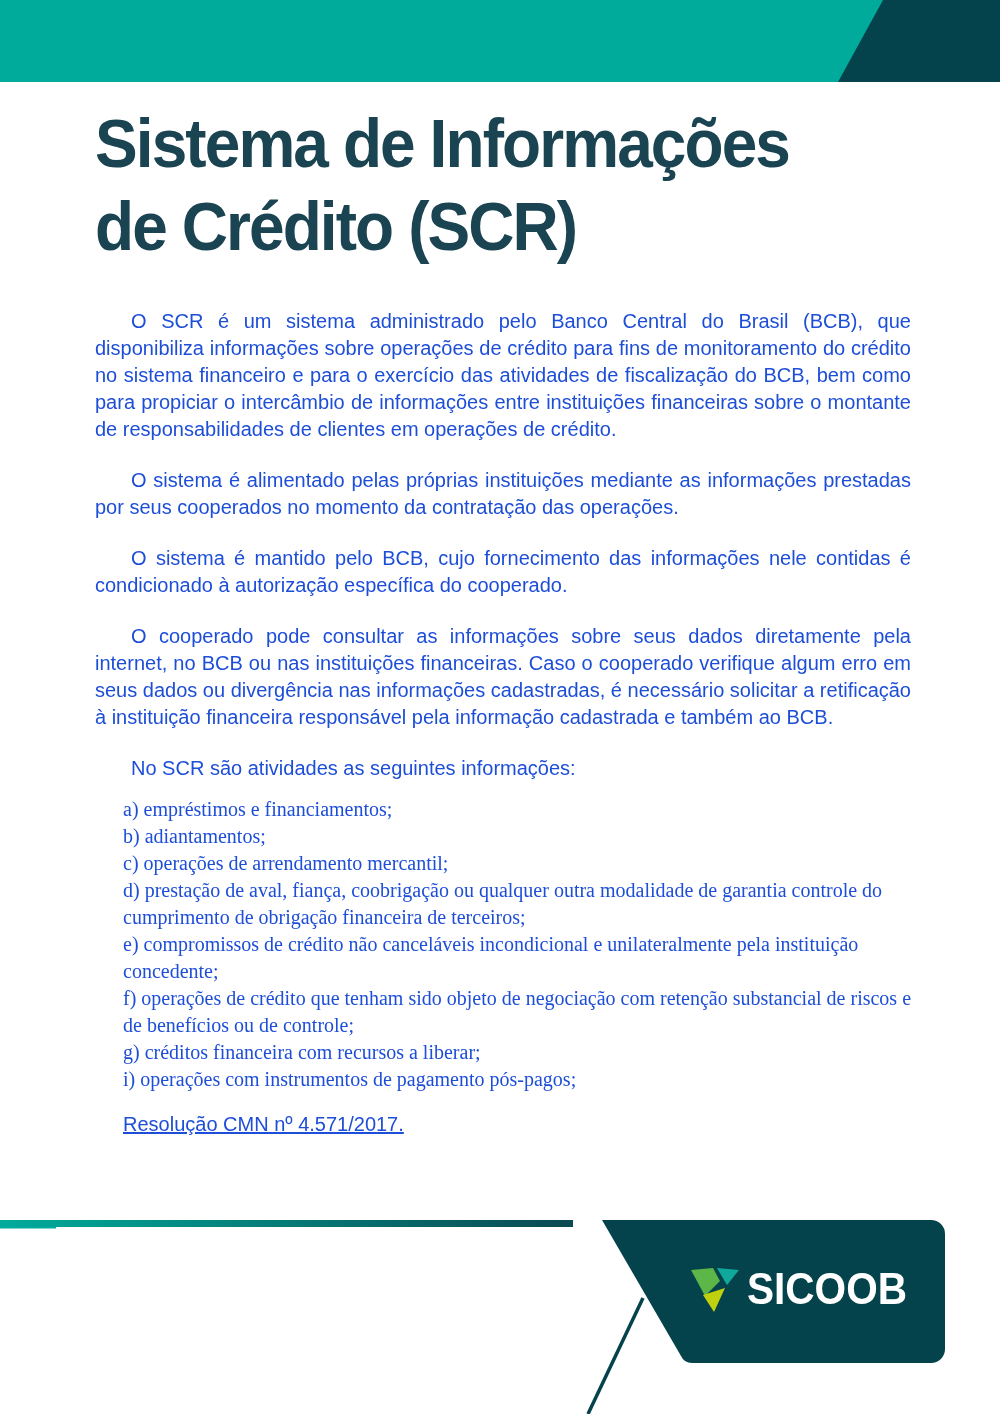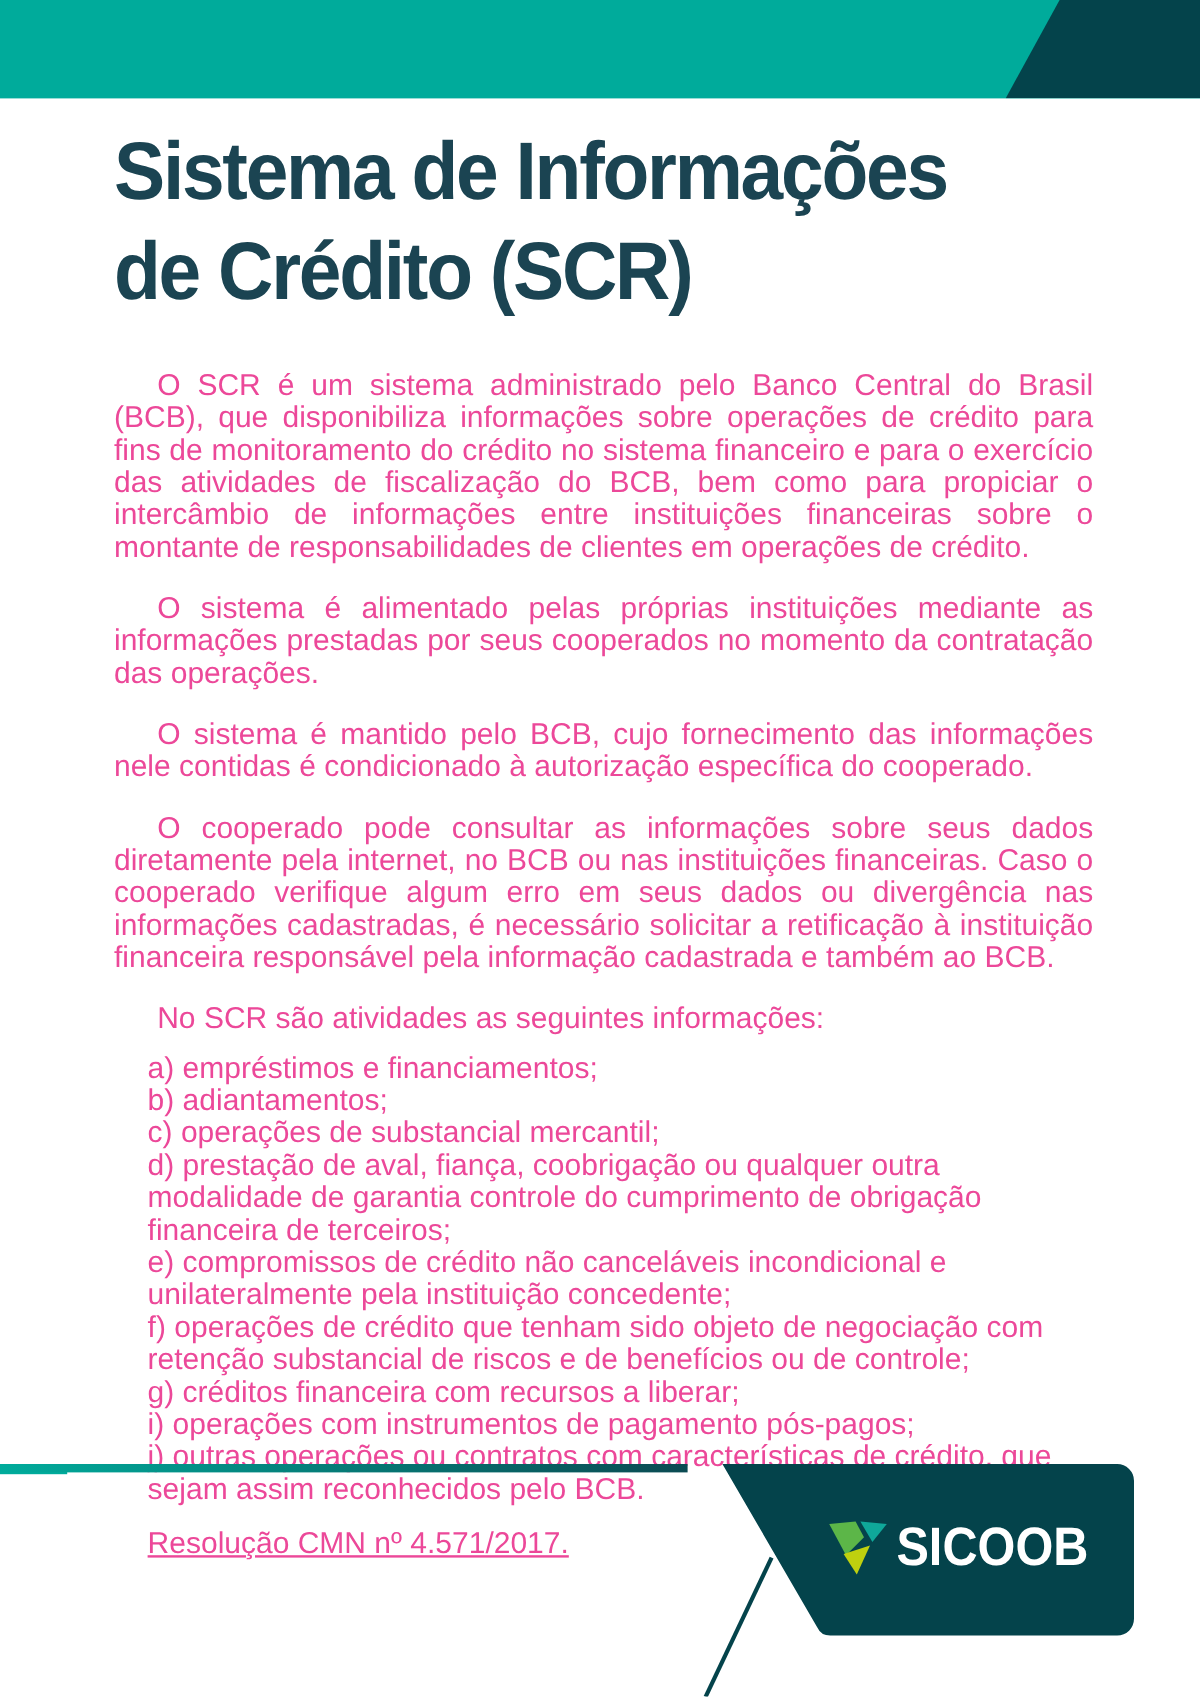--- a/index.html
+++ b/index.html
@@ -31,27 +31,27 @@
     font-size: 68px; line-height: 83px; font-weight: 800;
     letter-spacing: -2px; color: #1B4452;
     transform: scaleX(0.94); transform-origin: left top;
     white-space: nowrap;
   }
   .page-title span { display: block; }
 
   
   .content {
     position: absolute; left: 95px; top: 308px; width: 816px;
-    font-size: 25px; line-height: 27px; color: #ec4899;
+    font-size: 20px; line-height: 27px; color: #1d4ed8;
   }
   .content p.par {
     text-align: justify; text-indent: 36px; margin-bottom: 24px;
   }
   .content p.par.lead-list { margin-bottom: 14px; }
-  .info-list { margin-left: 28px; width: 788px; margin-bottom: 18px; }
+  .info-list { margin-left: 28px; width: 788px; margin-bottom: 18px; font-family: Liberation Serif, serif; }
   .info-list p { margin: 0; }
   .footnote { margin-left: 28px; text-decoration: underline; }
 
   
   .footer-svg { position: absolute; left: 0; top: 1200px; }
   .brand-wordmark {
     font-family: "Liberation Sans", sans-serif;
     font-weight: bold; font-size: 45px; fill: #ffffff;
   }
 </style>
@@ -71,27 +71,26 @@
   <div class="content">
     <p class="par">O SCR é um sistema administrado pelo Banco Central do Brasil (BCB), que disponibiliza informações sobre operações de crédito para fins de monitoramento do crédito no sistema financeiro e para o exercício das atividades de fiscalização do BCB, bem como para propiciar o intercâmbio de informações entre instituições financeiras sobre o montante de responsabilidades de clientes em operações de crédito.</p>
     <p class="par">O sistema é alimentado pelas próprias instituições mediante as informações prestadas por seus cooperados no momento da contratação das operações.</p>
     <p class="par">O sistema é mantido pelo BCB, cujo fornecimento das informações nele contidas é condicionado à autorização específica do cooperado.</p>
     <p class="par">O cooperado pode consultar as informações sobre seus dados diretamente pela internet, no BCB ou nas instituições financeiras. Caso o cooperado verifique algum erro em seus dados ou divergência nas informações cadastradas, é necessário solicitar a retificação à instituição financeira responsável pela informação cadastrada e também ao BCB.</p>
     <p class="par lead-list">No SCR são atividades as seguintes informações:</p>
 
     <div class="info-list">
       <p>a) empréstimos e financiamentos;</p>
       <p>b) adiantamentos;</p>
-      <p>c) operações de substancial mercantil;</p>
+      <p>c) operações de arrendamento mercantil;</p>
       <p>d) prestação de aval, fiança, coobrigação ou qualquer outra modalidade de garantia controle do cumprimento de obrigação financeira de terceiros;</p>
       <p>e) compromissos de crédito não canceláveis incondicional e unilateralmente pela instituição concedente;</p>
       <p>f) operações de crédito que tenham sido objeto de negociação com retenção substancial de riscos e de benefícios ou de controle;</p>
       <p>g) créditos financeira com recursos a liberar;</p>
       <p>i) operações com instrumentos de pagamento pós-pagos;</p>
-      <p>j) outras operações ou contratos com características de crédito, que sejam assim reconhecidos pelo BCB.</p>
     </div>
 
     <p class="footnote">Resolução CMN nº 4.571/2017.</p>
   </div>
 
   <svg class="footer-svg" width="1000" height="214" viewBox="0 0 1000 214" xmlns="http://www.w3.org/2000/svg">
     <defs>
       <linearGradient id="barGrad" x1="0" y1="0" x2="1" y2="0">
         <stop offset="0" stop-color="#00AB9B"></stop>
         <stop offset="1" stop-color="#0B4A52"></stop>

